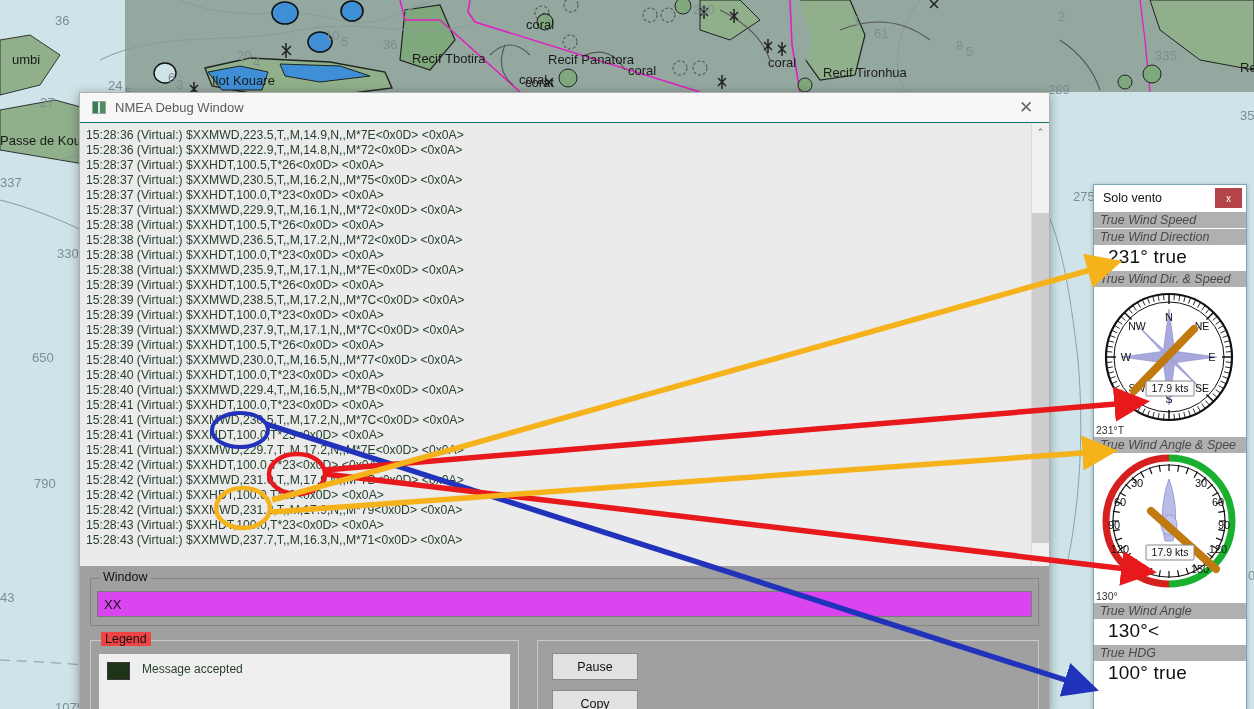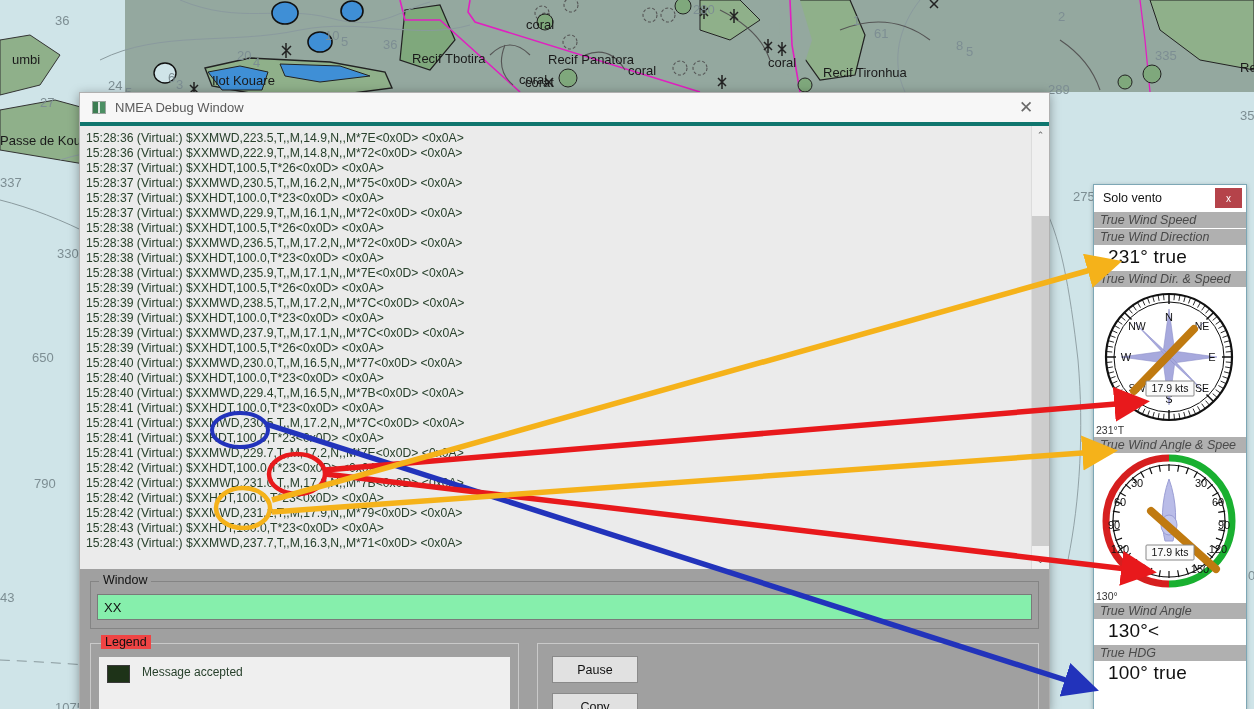--- a/index.html
+++ b/index.html
@@ -15,21 +15,21 @@
 
   
   #nmea-window{
     position:absolute;left:79px;top:92px;width:969px;height:617px;
     background:#a0a0a0;border:1px solid #b0b0b0;
     box-shadow:0 2px 10px rgba(0,0,0,.35);z-index:10;
     display:flex;flex-direction:column;
   }
   #nmea-titlebar{
     height:29px;background:#f7f7f7;display:flex;align-items:center;
-    border-bottom:4px solid #0f766e;flex:0 0 auto;
+    border-bottom:1px solid #0f766e;flex:0 0 auto;
   }
   #nmea-titleicon{width:14px;height:13px;margin-left:12px;margin-right:9px;
     background:linear-gradient(90deg,#3c7d52 0 38%,#dfe6e2 38% 58%,#4b8f63 58% 100%);
     border:1px solid #9aa59e;box-sizing:border-box;}
   #nmea-title{font-size:13px;color:#5a5a5a;}
   #nmea-close{margin-left:auto;width:46px;height:29px;display:flex;align-items:center;
     justify-content:center;color:#6a6a6a;font-size:17px;line-height:1;}
 
   #log-wrap{position:relative;flex:0 0 auto;height:443px;margin:0;background:#ebebeb;display:flex;}
   #log{
@@ -44,21 +44,21 @@
     font-size:9px;color:#606060;}
   .sb-arrow.bottom{position:absolute;bottom:0;left:0;right:0;}
   #sb-thumb{position:absolute;left:0;right:0;top:90px;height:330px;background:#cdcdcd;}
 
   
   #filter-group{margin:12px 10px 0 10px;border:1px solid #848484;position:relative;
     height:46px;flex:0 0 auto;}
   #filter-legend{position:absolute;top:-9px;left:8px;background:#a0a0a0;padding:0 4px;
     font-size:12.5px;color:#111;}
   #filter-input{position:absolute;left:6px;right:6px;top:12px;height:26px;
-    background:#86efac;border:1px solid #7a7a7a;box-sizing:border-box;
+    background:#d946ef;border:1px solid #7a7a7a;box-sizing:border-box;
     display:flex;align-items:center;padding-left:6px;font-size:13px;color:#111;}
 
   
   #bottom-row{display:flex;margin:14px 10px 0 10px;gap:18px;flex:1 1 auto;}
   #legend-group{width:427px;border:1px solid #c9c9c9;position:relative;padding:0;}
   #legend-title{position:absolute;top:-9px;left:10px;background:#ef4444;padding:0 4px;
     font-size:12.5px;color:#111;}
   #legend-box{position:absolute;left:8px;right:8px;top:13px;bottom:0;background:#efefef;
     padding:8px 0 0 8px;}
   .legend-item{display:flex;align-items:flex-start;height:23px;font-size:12px;}

